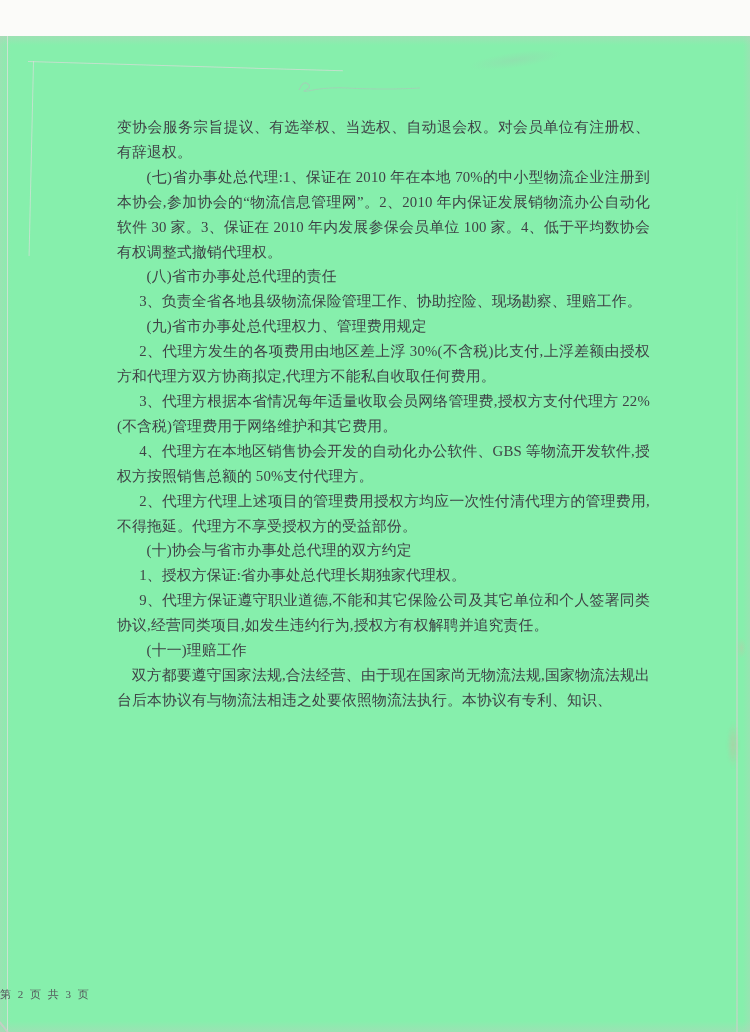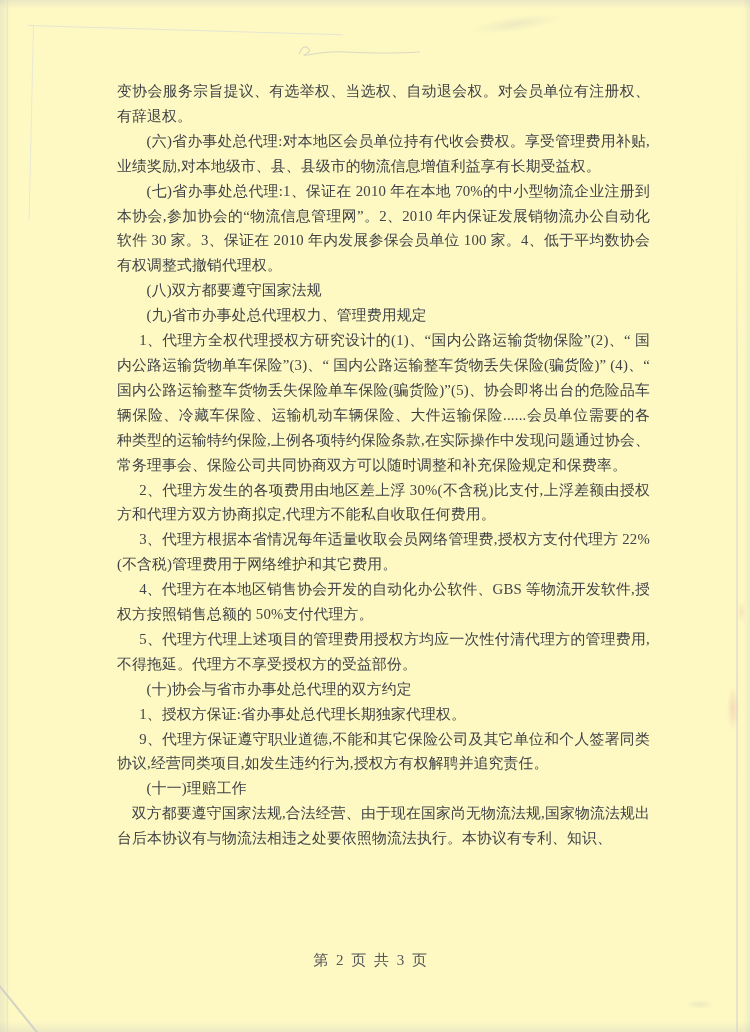--- a/index.html
+++ b/index.html
@@ -7,21 +7,22 @@
     padding: 0;
     width: 750px;
     height: 1032px;
     overflow: hidden;
     background: #fbfbf9;
     font-family: "Liberation Serif", serif;
   }
   .page {
     position: absolute;
     inset: 0;
-    background: #fef9c3;
+    background: #86efac;
+    margin-top: 36px;
   }
   
   .edge-top    { position:absolute; left:0; top:0; width:100%; height:9px;
                  background:linear-gradient(to bottom, rgba(200,200,196,.35), rgba(200,200,196,0)); }
   .edge-left   { position:absolute; left:0; top:0; width:11px; height:100%;
                  background:linear-gradient(to right, rgba(200,200,196,.30), rgba(200,200,196,0)); }
   .edge-right  { position:absolute; right:0; top:0; width:7px; height:100%;
                  background:linear-gradient(to left, rgba(200,200,196,.28), rgba(200,200,196,0)); }
   .edge-bottom { position:absolute; left:0; bottom:0; width:100%; height:11px;
                  background:linear-gradient(to top, rgba(200,200,196,.32), rgba(200,200,196,0)); }
@@ -65,22 +66,22 @@
   .i0  { text-indent: 0; }
   .i1  { text-indent: 1em; }
   .i15 { text-indent: 1.5em; }
   .i2  { text-indent: 2em; }
 
   .footer {
     position: absolute;
     top: 951px;
     left: 0;
     width: 742px;
-    text-align: center;
-    font-size: 15px;
+    text-align: left;
+    font-size: 11px;
     letter-spacing: 2px;
     color: #53555a;
   }
 </style>
 </head>
 <body>
 
 <div class="page">
 
   <div class="edge-top"></div>
@@ -96,29 +97,28 @@
   <div class="smudge-pink-1"></div>
   <div class="smudge-pink-2"></div>
   <div class="crease-bottom-left"></div>
   <div class="smudge-bottom-right"></div>
   <svg class="pencil-mark" viewBox="0 0 135 24">
     <path d="M6 16 q4 -10 9 -6 q4 3 -2 6 q-5 2 2 1 q20 -4 38 -3 q22 1 40 1 q14 0 34 -1" fill="none" stroke="#b9b9bd" stroke-width="1.1" opacity="0.65"></path>
   </svg>
 
   <div class="content">
     <p class="i0">变协会服务宗旨提议、有选举权、当选权、自动退会权。对会员单位有注册权、有辞退权。</p>
-    <p class="i2">(六)省办事处总代理:对本地区会员单位持有代收会费权。享受管理费用补贴,业绩奖励,对本地级市、县、县级市的物流信息增值利益享有长期受益权。</p>
     <p class="i2">(七)省办事处总代理:1、保证在 2010 年在本地 70%的中小型物流企业注册到本协会,参加协会的“物流信息管理网”。2、2010 年内保证发展销物流办公自动化软件 30 家。3、保证在 2010 年内发展参保会员单位 100 家。4、低于平均数协会有权调整式撤销代理权。</p>
-    <p class="i2">(八)双方都要遵守国家法规</p>
+    <p class="i2">(八)省市办事处总代理的责任</p>
+    <p class="i15">3、负责全省各地县级物流保险管理工作、协助控险、现场勘察、理赔工作。</p>
     <p class="i2">(九)省市办事处总代理权力、管理费用规定</p>
-    <p class="i15">1、代理方全权代理授权方研究设计的(1)、“国内公路运输货物保险”(2)、“ 国内公路运输货物单车保险”(3)、“ 国内公路运输整车货物丢失保险(骗货险)” (4)、“ 国内公路运输整车货物丢失保险单车保险(骗货险)”(5)、协会即将出台的危险品车辆保险、冷藏车保险、运输机动车辆保险、大件运输保险......会员单位需要的各种类型的运输特约保险,上例各项特约保险条款,在实际操作中发现问题通过协会、常务理事会、保险公司共同协商双方可以随时调整和补充保险规定和保费率。</p>
     <p class="i15">2、代理方发生的各项费用由地区差上浮 30%(不含税)比支付,上浮差额由授权方和代理方双方协商拟定,代理方不能私自收取任何费用。</p>
     <p class="i15">3、代理方根据本省情况每年适量收取会员网络管理费,授权方支付代理方 22%(不含税)管理费用于网络维护和其它费用。</p>
     <p class="i15">4、代理方在本地区销售协会开发的自动化办公软件、GBS 等物流开发软件,授权方按照销售总额的 50%支付代理方。</p>
-    <p class="i15">5、代理方代理上述项目的管理费用授权方均应一次性付清代理方的管理费用,不得拖延。代理方不享受授权方的受益部份。</p>
+    <p class="i15">2、代理方代理上述项目的管理费用授权方均应一次性付清代理方的管理费用,不得拖延。代理方不享受授权方的受益部份。</p>
     <p class="i2">(十)协会与省市办事处总代理的双方约定</p>
     <p class="i15">1、授权方保证:省办事处总代理长期独家代理权。</p>
     <p class="i15">9、代理方保证遵守职业道德,不能和其它保险公司及其它单位和个人签署同类协议,经营同类项目,如发生违约行为,授权方有权解聘并追究责任。</p>
     <p class="i2">(十一)理赔工作</p>
     <p class="i1">双方都要遵守国家法规,合法经营、由于现在国家尚无物流法规,国家物流法规出台后本协议有与物流法相违之处要依照物流法执行。本协议有专利、知识、</p>
   </div>
 
   <div class="footer">第 2 页 共 3 页</div>
 
 </div>

